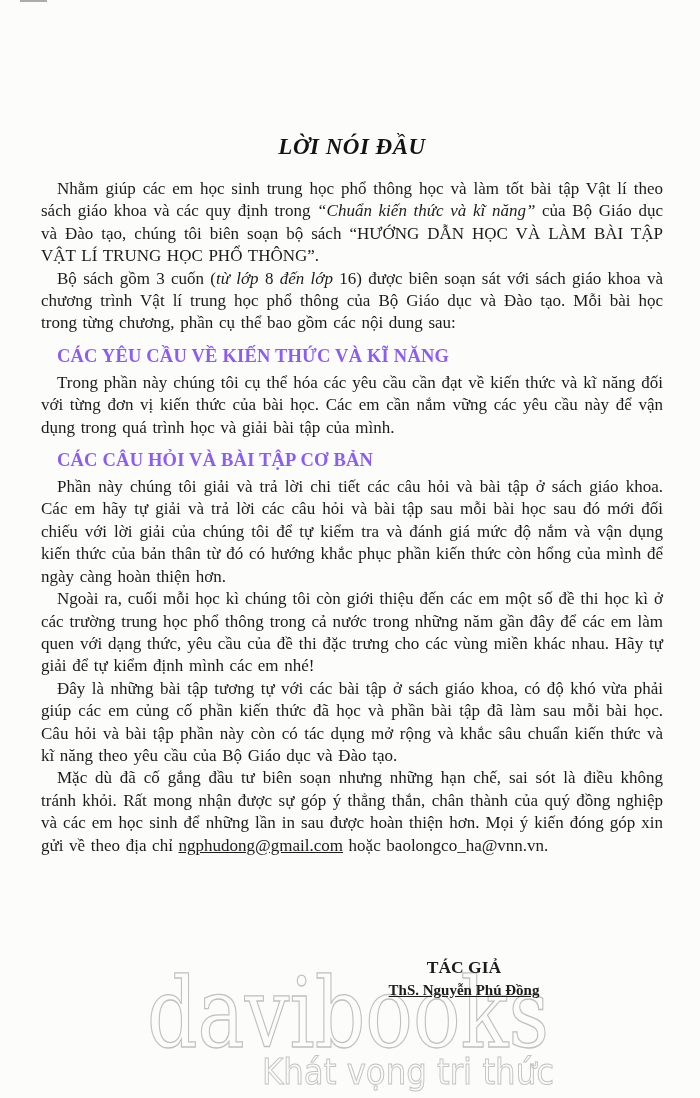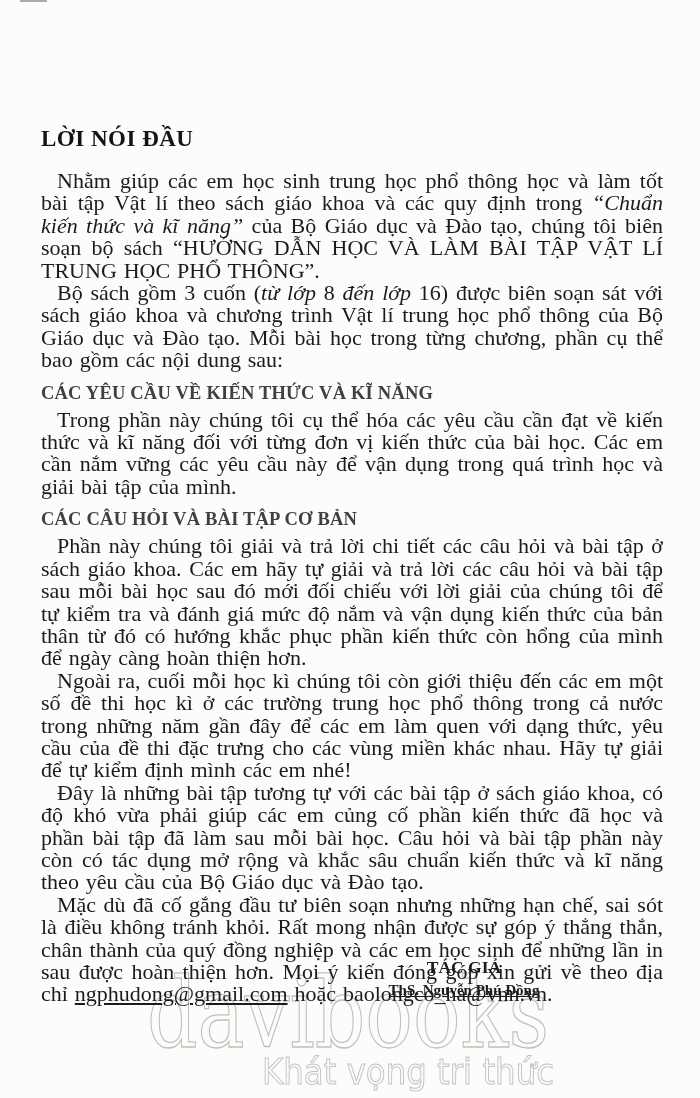--- a/index.html
+++ b/index.html
@@ -19,41 +19,43 @@
     position: absolute; left: 20px; top: 0;
     width: 27px; height: 2px;
     background: #6a6a6a; opacity: .55;
   }
   .content {
     position: absolute;
     left: 41px; right: 37px; top: 126px;
     z-index: 2;
   }
   .title {
-    margin: 0 0 18px 0;
+    margin: 8px 0 18px 0;
+    text-align: center;
     font-size: 23px;
     font-weight: bold;
     letter-spacing: .5px;
     color: #141414;
+    font-style: italic;
   }
   .content p {
     margin: 0;
     text-indent: 16px;
     text-align: justify;
-    font-size: 22px;
+    font-size: 17px;
     line-height: 22.4px;
     word-spacing: 1.4px;
     color: #1b1b1b;
   }
   .content h2 {
-    margin: 11px 0 5px 0;
+    margin: 11px 0 5px 16px;
     font-size: 18.5px;
     font-weight: bold;
     letter-spacing: .2px;
-    color: #404040;
+    color: #8b5cf6;
   }
   .italic { font-style: italic; }
   .bold-underline { font-weight: normal; text-decoration: underline; }
   .signature {
     position: absolute;
     left: 376px; top: 956px;
     width: 176px;
     text-align: center;
     z-index: 3;
   }

